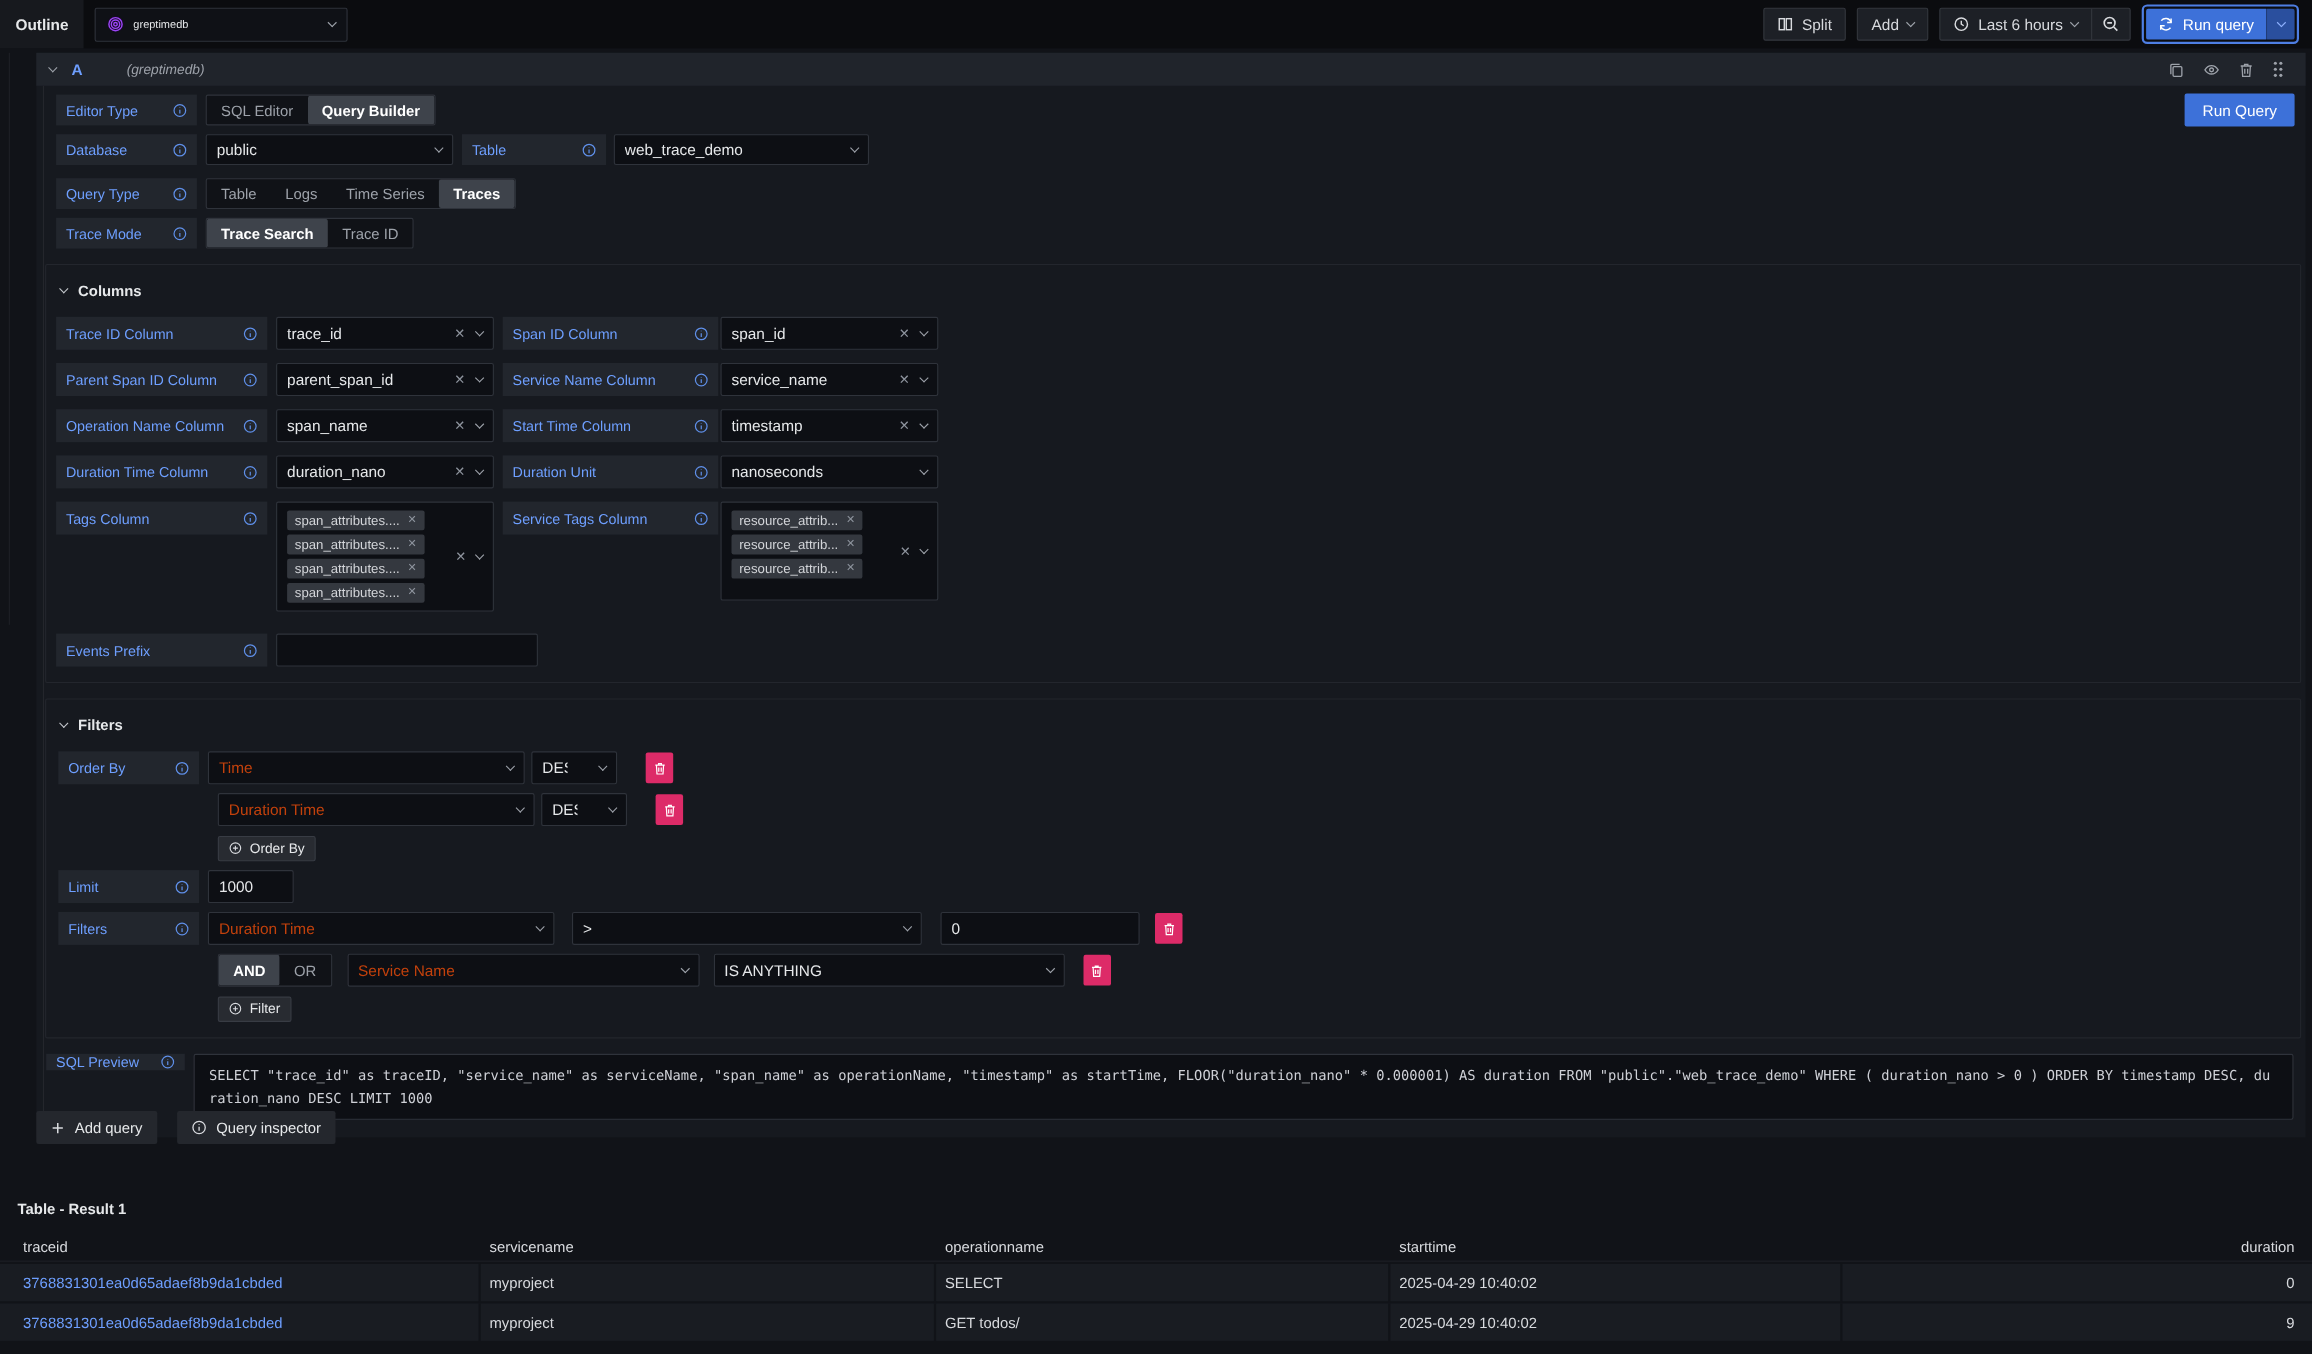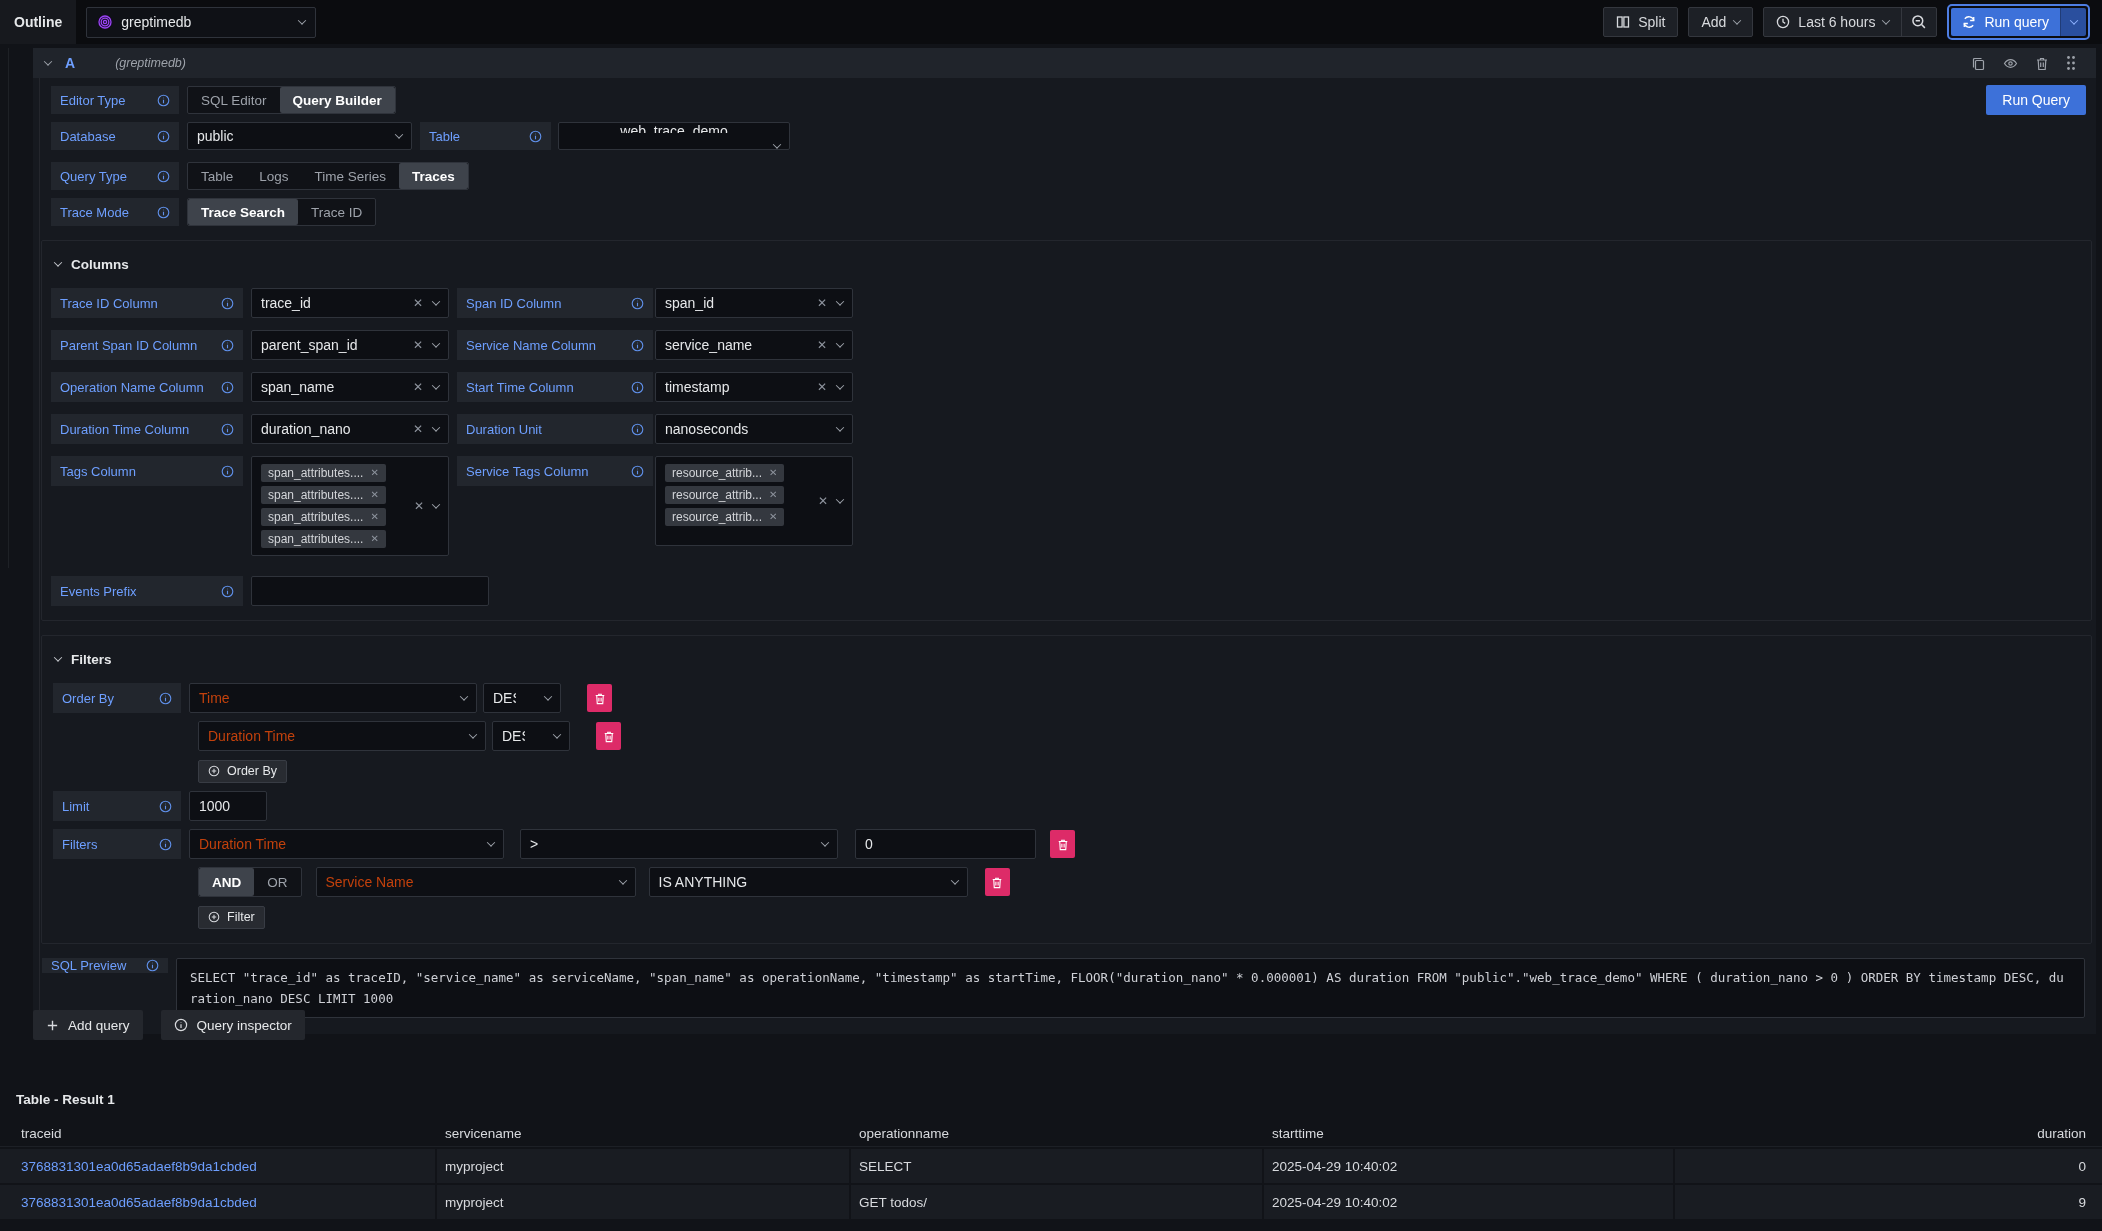--- a/index.html
+++ b/index.html
@@ -2,21 +2,21 @@
 <html><head>
 <meta charset="utf-8">
 <style>
   html,body{margin:0;padding:0;background:#0b0c0f;}
   *{box-sizing:border-box;font-family:"Liberation Sans",sans-serif;}
   .screen{position:relative;width:2102px;height:1231px;background:#111318;overflow:hidden;}
 
   
   .topbar{position:absolute;top:0;left:0;width:2102px;height:44px;background:#0b0c0f;display:flex;align-items:center;}
   .outline-tile{height:44px;display:flex;align-items:center;padding:16px 14px;background:#17191e;color:#e6e8ea;font-size:14px;font-weight:700;cursor:pointer;}
-  .ds-picker{margin-left:10px;height:31px;width:230px;display:flex;align-items:center;gap:8px;padding:0 10px;background:#0f1116;border:1px solid #2f333b;border-radius:2px;color:#e6e8ea;font-size:14px;font-weight:500;cursor:pointer;}
+  .ds-picker{margin-left:10px;height:31px;width:230px;display:flex;align-items:center;gap:8px;padding:0 10px;background:#0f1116;border:1px solid #2f333b;border-radius:2px;color:#e6e8ea;font-size:10px;font-weight:500;cursor:pointer;}
   .ds-picker .chev{margin-left:auto;}
   .topbar-right{margin-left:auto;display:flex;align-items:center;gap:10px;margin-right:12px;}
   .tb-btn{height:30px;display:flex;align-items:center;gap:8px;padding:0 12px;background:#1d2026;border:1px solid #34373e;border-radius:2px;color:#d8dade;font-size:14px;font-weight:500;cursor:pointer;}
   .time-group{height:30px;display:flex;align-items:stretch;background:#1d2026;border:1px solid #34373e;border-radius:2px;}
   .time-btn{display:flex;align-items:center;gap:8px;padding:0 12px;background:transparent;border:none;color:#d8dade;font-size:14px;font-weight:500;cursor:pointer;}
   .zoomout-btn{display:flex;align-items:center;padding:0 9px;background:transparent;border:none;border-left:1px solid #34373e;cursor:pointer;}
   .runquery-ring{display:flex;align-items:stretch;border:2px solid #4e7ee3;border-radius:5px;padding:2px;background:#0b0c0f;}
   .rq-main{display:flex;align-items:center;gap:8px;padding:0 11px;height:28px;background:#3d71d9;border:none;border-radius:2px 0 0 2px;color:#fff;font-size:14px;font-weight:500;cursor:pointer;}
   .rq-caret{width:26px;display:flex;align-items:center;justify-content:center;background:#2a4f9e;border:none;border-left:1px solid #203c77;border-radius:0 2px 2px 0;cursor:pointer;}
 
@@ -234,21 +234,21 @@
               <span class="chev"></span>
             </span>
         </div>
         <div class="tile" style="width:131px;margin-left:8px;">
           <span>Table</span>
           <svg width="13" height="13" viewBox="0 0 14 14" fill="none" stroke="#5f8fe8" stroke-width="1.2">
               <circle cx="7" cy="7" r="5.7"></circle>
               <path d="M7 6.3V10M7 4v.5"></path>
             </svg>
         </div>
-        <div class="select" style="width:232px;margin-left:7px;flex-direction:column;">
+        <div class="select" style="width:232px;margin-left:7px;">
           <span class="val">web_trace_demo</span>
           <span class="tail">
               <span class="chev"></span>
             </span>
         </div>
       </div>
 
       <div class="e-row" style="margin-top:12px;">
         <div class="tile w128">
           <span>Query Type</span>

